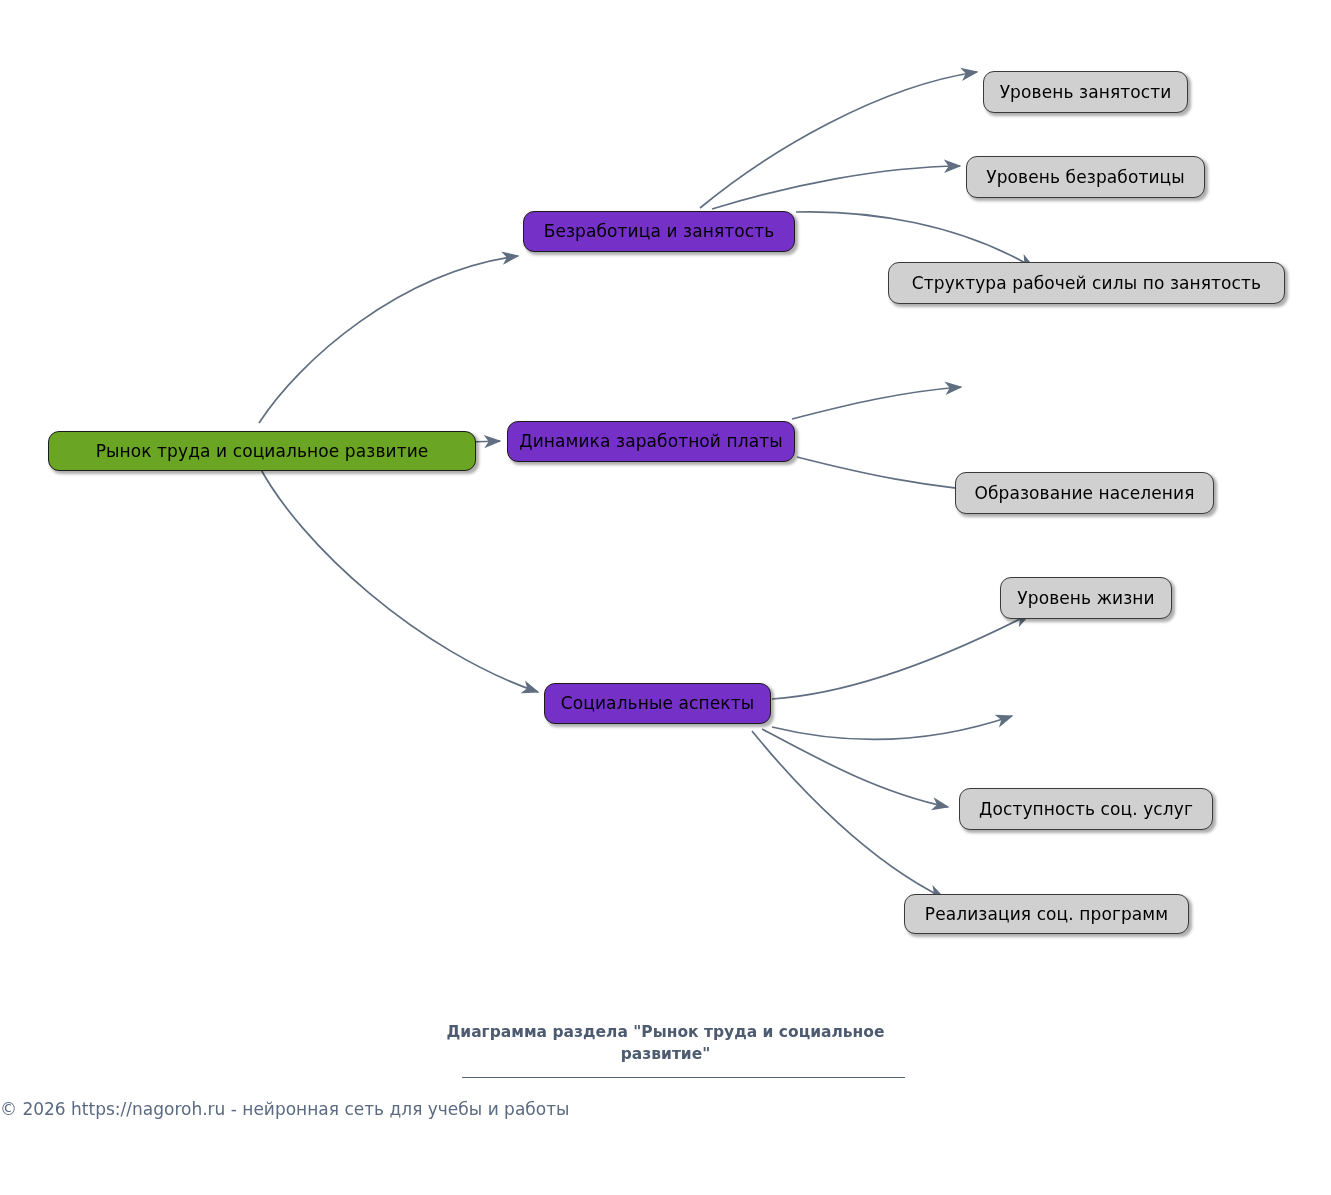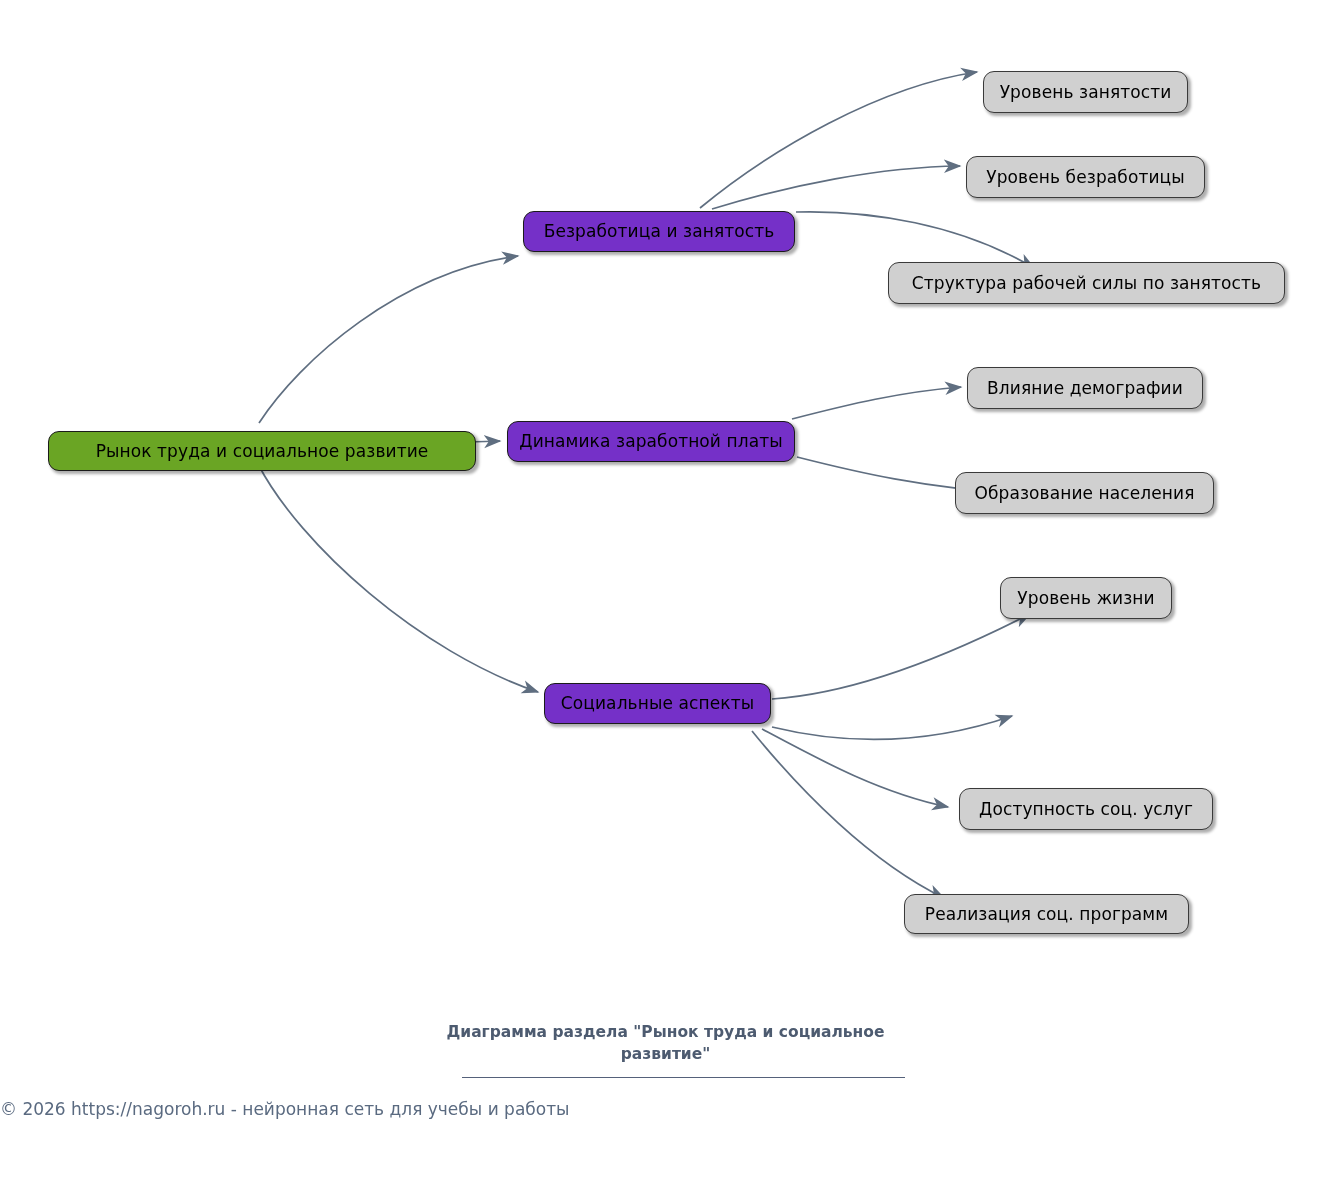--- a/index.html
+++ b/index.html
@@ -130,23 +130,20 @@
   <div class="node node-leaf" style="left:966px; top:156px; width:239px; height:42px;">
     <span>Уровень безработицы</span>
   </div>
   <div class="node node-leaf" style="left:888px; top:262px; width:397px; height:42px;">
     <span>Структура рабочей силы по занятость</span>
   </div>
 
   <div class="node node-branch" style="left:507px; top:421px; width:288px; height:41px;">
     <span>Динамика заработной платы</span>
   </div>
-  <div class="node node-leaf" style="left:967px; top:367px; width:236px; height:42px;">
-    <span>Влияние демографии</span>
-  </div>
   <div class="node node-leaf" style="left:955px; top:472px; width:259px; height:42px;">
     <span>Образование населения</span>
   </div>
 
   <div class="node node-branch" style="left:544px; top:683px; width:227px; height:41px;">
     <span>Социальные аспекты</span>
   </div>
   <div class="node node-leaf" style="left:1000px; top:577px; width:172px; height:42px;">
     <span>Уровень жизни</span>
   </div>

